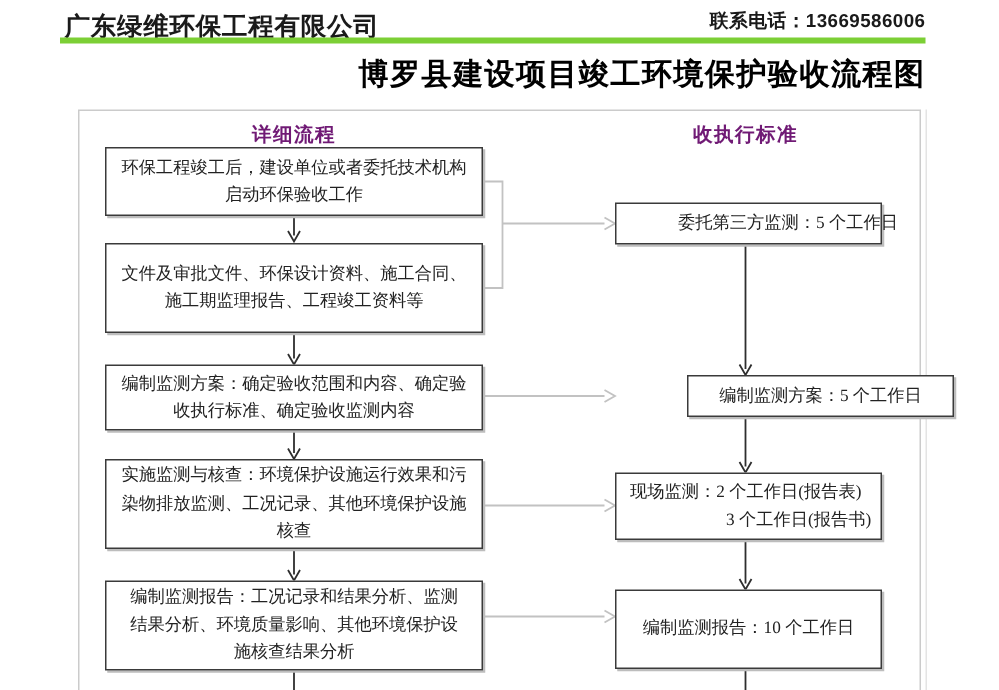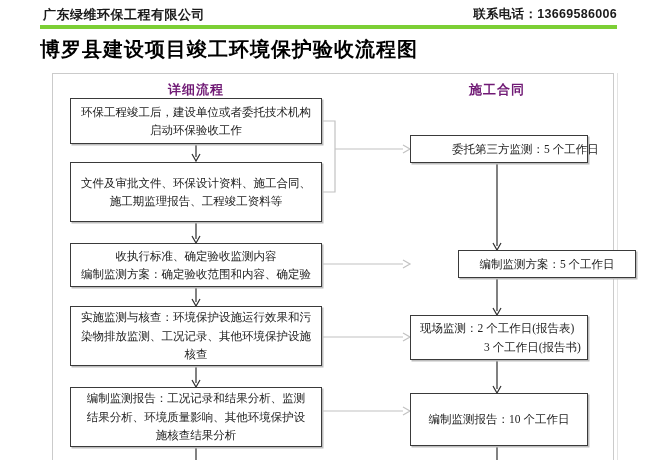--- a/index.html
+++ b/index.html
@@ -4,30 +4,30 @@
 <style>
   html,body{margin:0;padding:0;background:#ffffff;}
   .page{
     position:relative;width:666px;height:460px;background:#ffffff;
     overflow:hidden;font-family:"Liberation Serif","DejaVu Serif",serif;color:#1a1a1a;
   }
   
   .topbar{position:absolute;left:40px;top:6px;width:577px;height:18px;}
   .company{
     position:absolute;left:3px;top:0;font-family:"Liberation Sans","DejaVu Sans",sans-serif;
-    font-weight:bold;font-size:13px;letter-spacing:.5px;
+    font-weight:bold;font-size:17px;letter-spacing:.5px;
   }
   .phone{
     position:absolute;right:0;top:0;font-family:"Liberation Sans","DejaVu Sans",sans-serif;
     font-weight:bold;font-size:12.5px;letter-spacing:.3px;
   }
   .green-rule{position:absolute;left:40px;top:25px;width:577px;height:4px;background:#7ccf35;}
   
   .title{
-    position:absolute;left:40px;top:36px;width:577px;margin:0;text-align:left;
+    position:absolute;left:40px;top:36px;width:577px;margin:0;text-align:right;
     font-size:20px;font-weight:bold;letter-spacing:1px;color:#000;
     font-family:Liberation Mono, monospace;
   }
   
   .frame{
     position:absolute;left:52px;top:73px;width:560px;height:400px;
     border:1px solid #cbcbcb;background:#fff;
   }
   .page-edge{position:absolute;left:617px;top:73px;width:1px;height:387px;background:#e4e4e4;}
   .col-header{
@@ -97,33 +97,33 @@
     <g stroke="#c2c2c2" stroke-width="1.2" fill="none">
       <path d="M322,121 L335,121 L335,192 L322,192"></path>
       <path d="M335,149 L403,149 M403,145 L410,149 L403,153"></path>
       <path d="M322,264 L403,264 M403,260 L410,264 L403,268"></path>
       <path d="M322,337 L403,337 M403,333 L410,337 L403,341"></path>
       <path d="M322,411 L403,411 M403,407 L410,411 L403,415"></path>
     </g>
   </svg>
 
   <div class="col-header left">详细流程</div>
-  <div class="col-header right">施工合同</div>
+  <div class="col-header right">收执行标准</div>
 
   <div class="fbox lcol lb1">
     <div class="ln">环保工程竣工后，建设单位或者委托技术机构</div>
     <div class="ln">启动环保验收工作</div>
   </div>
   <div class="fbox lcol lb2">
     <div class="ln">文件及审批文件、环保设计资料、施工合同、</div>
     <div class="ln">施工期监理报告、工程竣工资料等</div>
   </div>
   <div class="fbox lcol lb3">
+    <div class="ln">编制监测方案：确定验收范围和内容、确定验</div>
     <div class="ln">收执行标准、确定验收监测内容</div>
-    <div class="ln">编制监测方案：确定验收范围和内容、确定验</div>
   </div>
   <div class="fbox lcol lb4">
     <div class="ln">实施监测与核查：环境保护设施运行效果和污</div>
     <div class="ln">染物排放监测、工况记录、其他环境保护设施</div>
     <div class="ln">核查</div>
   </div>
   <div class="fbox lcol lb5">
     <div class="ln">编制监测报告：工况记录和结果分析、监测</div>
     <div class="ln">结果分析、环境质量影响、其他环境保护设</div>
     <div class="ln">施核查结果分析</div>

